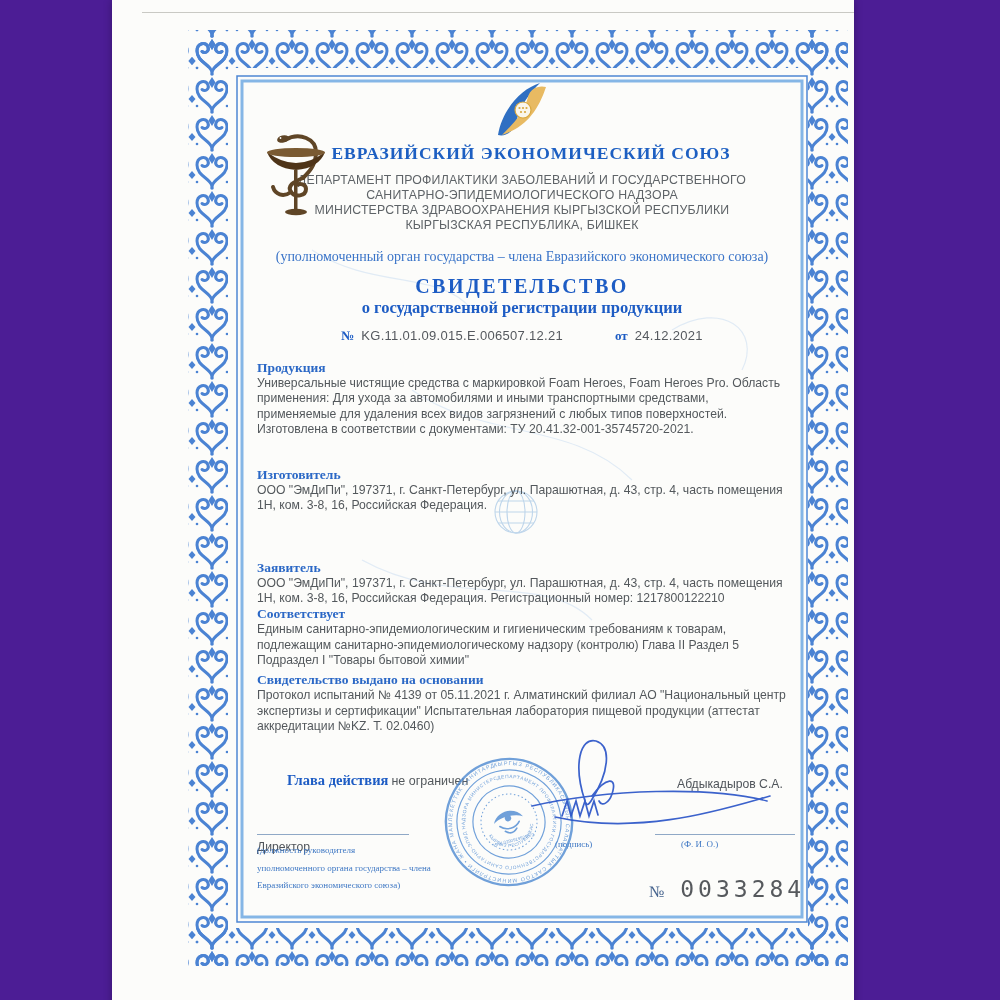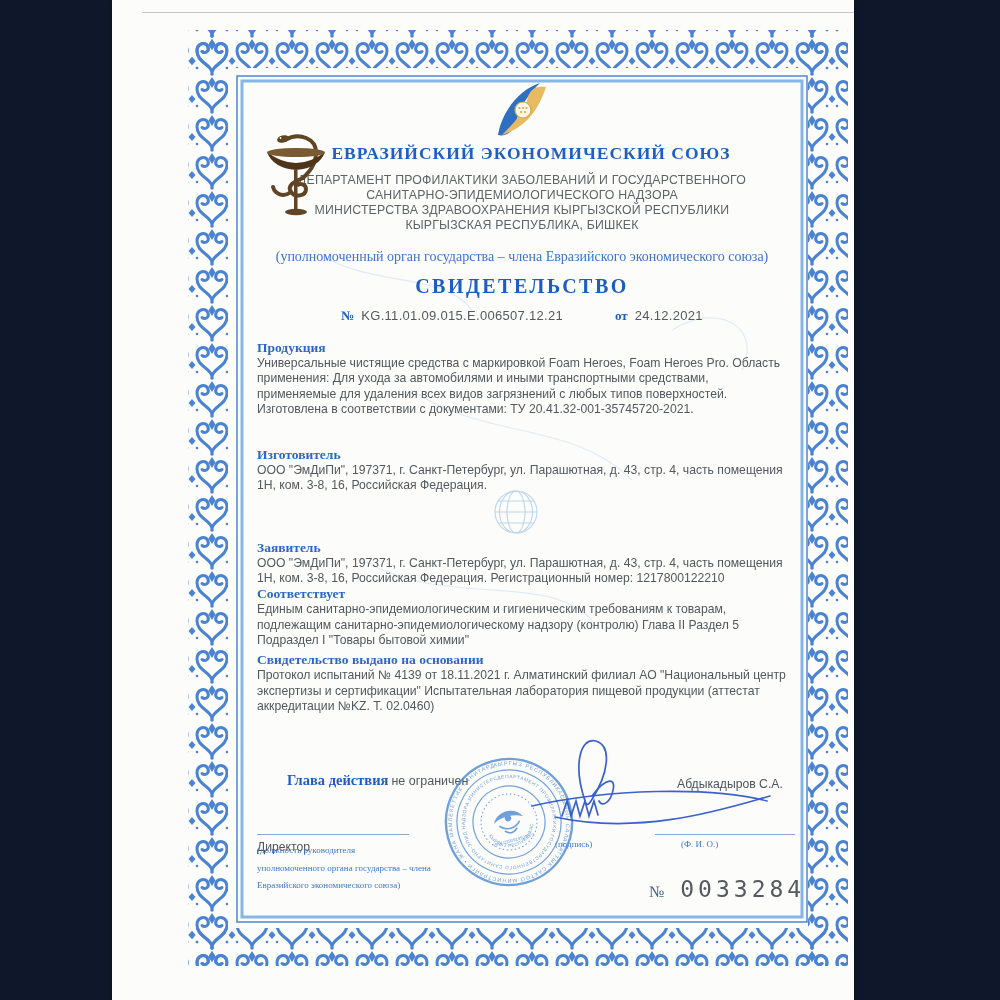--- a/index.html
+++ b/index.html
@@ -1,16 +1,16 @@
 <!DOCTYPE html>
 <html><head>
 <meta charset="utf-8">
 <style>
   html,body{margin:0;padding:0;}
-  .canvas{position:relative;width:1000px;height:1000px;background:#0f172a;overflow:hidden;
+  .canvas{position:relative;width:1000px;height:1000px;background:#4c1d95;overflow:hidden;
           font-family:"Liberation Sans",sans-serif;}
   .page{position:absolute;left:112px;top:0;width:742px;height:1010px;background:#fcfcfa;
         box-shadow:0 0 8px rgba(0,0,0,.28);}
   .page::before{content:"";position:absolute;left:30px;right:0;top:12px;height:1px;background:#c9c9c4;}
   svg.deco,svg.overlay{position:absolute;left:0;top:0;width:742px;height:1010px;}
   svg.deco{z-index:1;}
   .content{position:absolute;left:125px;top:76px;width:570px;height:846px;z-index:2;text-align:center;}
   svg.overlay{z-index:3;pointer-events:none;}
 
   .logo-row{padding-top:5px;height:60px;}
@@ -136,20 +136,21 @@
       <div class="dept">
         <div>ДЕПАРТАМЕНТ ПРОФИЛАКТИКИ ЗАБОЛЕВАНИЙ И ГОСУДАРСТВЕННОГО</div>
         <div>САНИТАРНО-ЭПИДЕМИОЛОГИЧЕСКОГО НАДЗОРА</div>
         <div>МИНИСТЕРСТВА ЗДРАВООХРАНЕНИЯ КЫРГЫЗСКОЙ РЕСПУБЛИКИ</div>
         <div>КЫРГЫЗСКАЯ РЕСПУБЛИКА, БИШКЕК</div>
       </div>
 
       <div class="authority">(уполномоченный орган государства – члена Евразийского экономического союза)</div>
 
       <div class="doc-title">СВИДЕТЕЛЬСТВО</div>
+      <div class="doc-sub">о государственной регистрации продукции</div>
 
       <div class="num-row">
         <span class="blue-serif">№</span>
         <span class="num-val">KG.11.01.09.015.E.006507.12.21</span>
         <span class="num-gap"></span>
         <span class="blue-serif">от</span>
         <span class="num-val">24.12.2021</span>
       </div>
 
       <div class="sections">
@@ -164,21 +165,21 @@
         <div class="section s3">
           <div class="sec-h">Заявитель</div>
           <div class="sec-b">ООО "ЭмДиПи", 197371, г. Санкт-Петербург, ул. Парашютная, д. 43, стр. 4, часть помещения 1Н, ком. 3-8, 16, Российская Федерация. Регистрационный номер: 1217800122210</div>
         </div>
         <div class="section s4">
           <div class="sec-h">Соответствует</div>
           <div class="sec-b">Единым санитарно-эпидемиологическим и гигиеническим требованиям к товарам, подлежащим санитарно-эпидемиологическому надзору (контролю) Глава II Раздел 5 Подраздел I "Товары бытовой химии"</div>
         </div>
         <div class="section s5">
           <div class="sec-h">Свидетельство выдано на основании</div>
-          <div class="sec-b">Протокол испытаний № 4139 от 18.11.2021 г. Алматинский филиал АО "Национальный центр экспертизы и сертификации" Испытательная лаборатория пищевой продукции (аттестат аккредитации №KZ. Т. 02.0460)</div>
+          <div class="sec-b">Протокол испытаний № 4139 от 05.11.2021 г. Алматинский филиал АО "Национальный центр экспертизы и сертификации" Испытательная лаборатория пищевой продукции (аттестат аккредитации №KZ. Т. 02.0460)</div>
         </div>
       </div>
 
       <div class="validity">
         <span class="v-label">Глава действия</span>
         <span class="v-value">не ограничен</span>
       </div>
 
       <div class="director">Директор</div>
       <div class="dir-line"></div>

